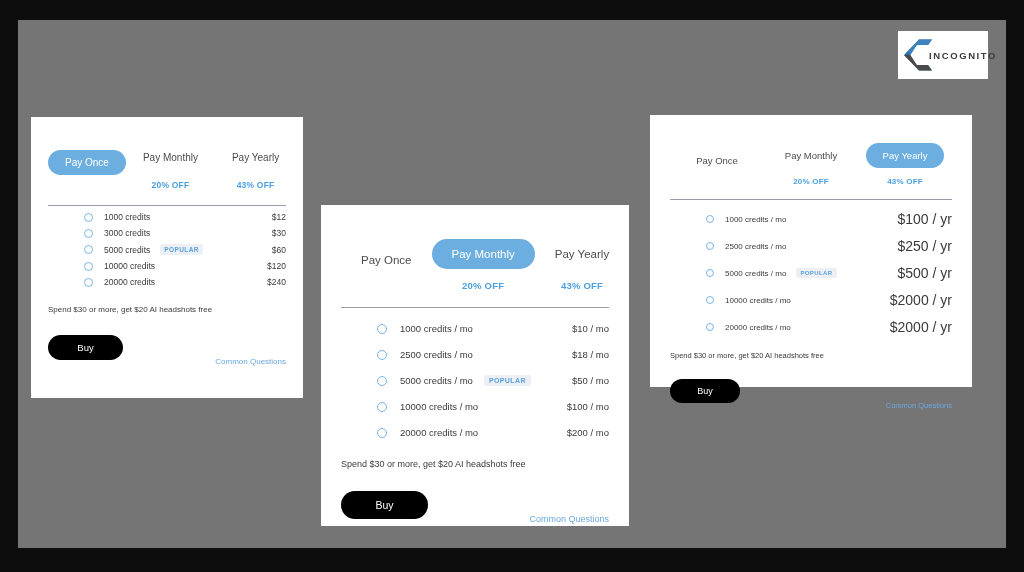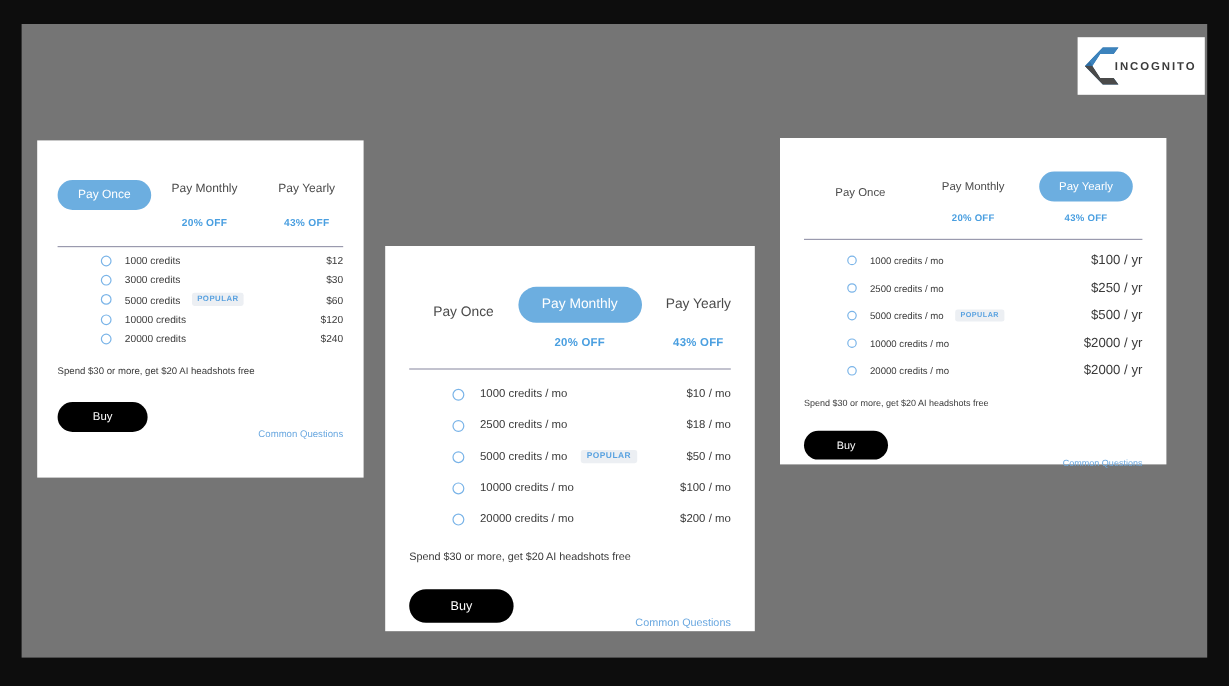--- a/index.html
+++ b/index.html
@@ -18,21 +18,21 @@
     left: 18px;
     top: 20px;
     width: 988px;
     height: 528px;
     background: #757575;
   }
   .logo-box {
     position: absolute;
     left: 880px;
     top: 11px;
-    width: 106px;
+    width: 90px;
     height: 48px;
     background: #ffffff;
     display: flex;
     align-items: center;
     justify-content: flex-start;
     padding-left: 2px;
     box-sizing: border-box;
   }
   .logo-mark {
     width: 32px;
@@ -192,21 +192,21 @@
   #card-year .card-inner { padding: 22px 20px 0 20px; }
   #card-year .tabs { margin-top: 6px; }
   #card-year .tab-pill { font-size: 9.5px; padding: 7px 17px; }
   #card-year .tab-off { font-size: 8px; margin-top: 9px; }
   #card-year .divider { margin-top: 13px; }
   #card-year .plan-row { margin-top: 11px; }
   #card-year .plan-row:first-of-type { margin-top: 13px; }
   #card-year .radio { width: 8px; height: 8px; }
   #card-year .plan-label { font-size: 8px; margin-left: 11px; }
   #card-year .badge { font-size: 6px; padding: 2px 4px; margin-left: 10px; }
-  #card-year .plan-price { font-size: 11px; }
+  #card-year .plan-price { font-size: 14px; }
   #card-year .note { font-size: 7.5px; margin-top: 16px; }
   #card-year .footer { margin-top: 12px; }
   #card-year .buy-btn { font-size: 9px; padding: 7px 0; width: 70px; }
   #card-year .faq-link { font-size: 7.5px; }
 </style>
 </head>
 <body>
 
 <div class="screen">
 

